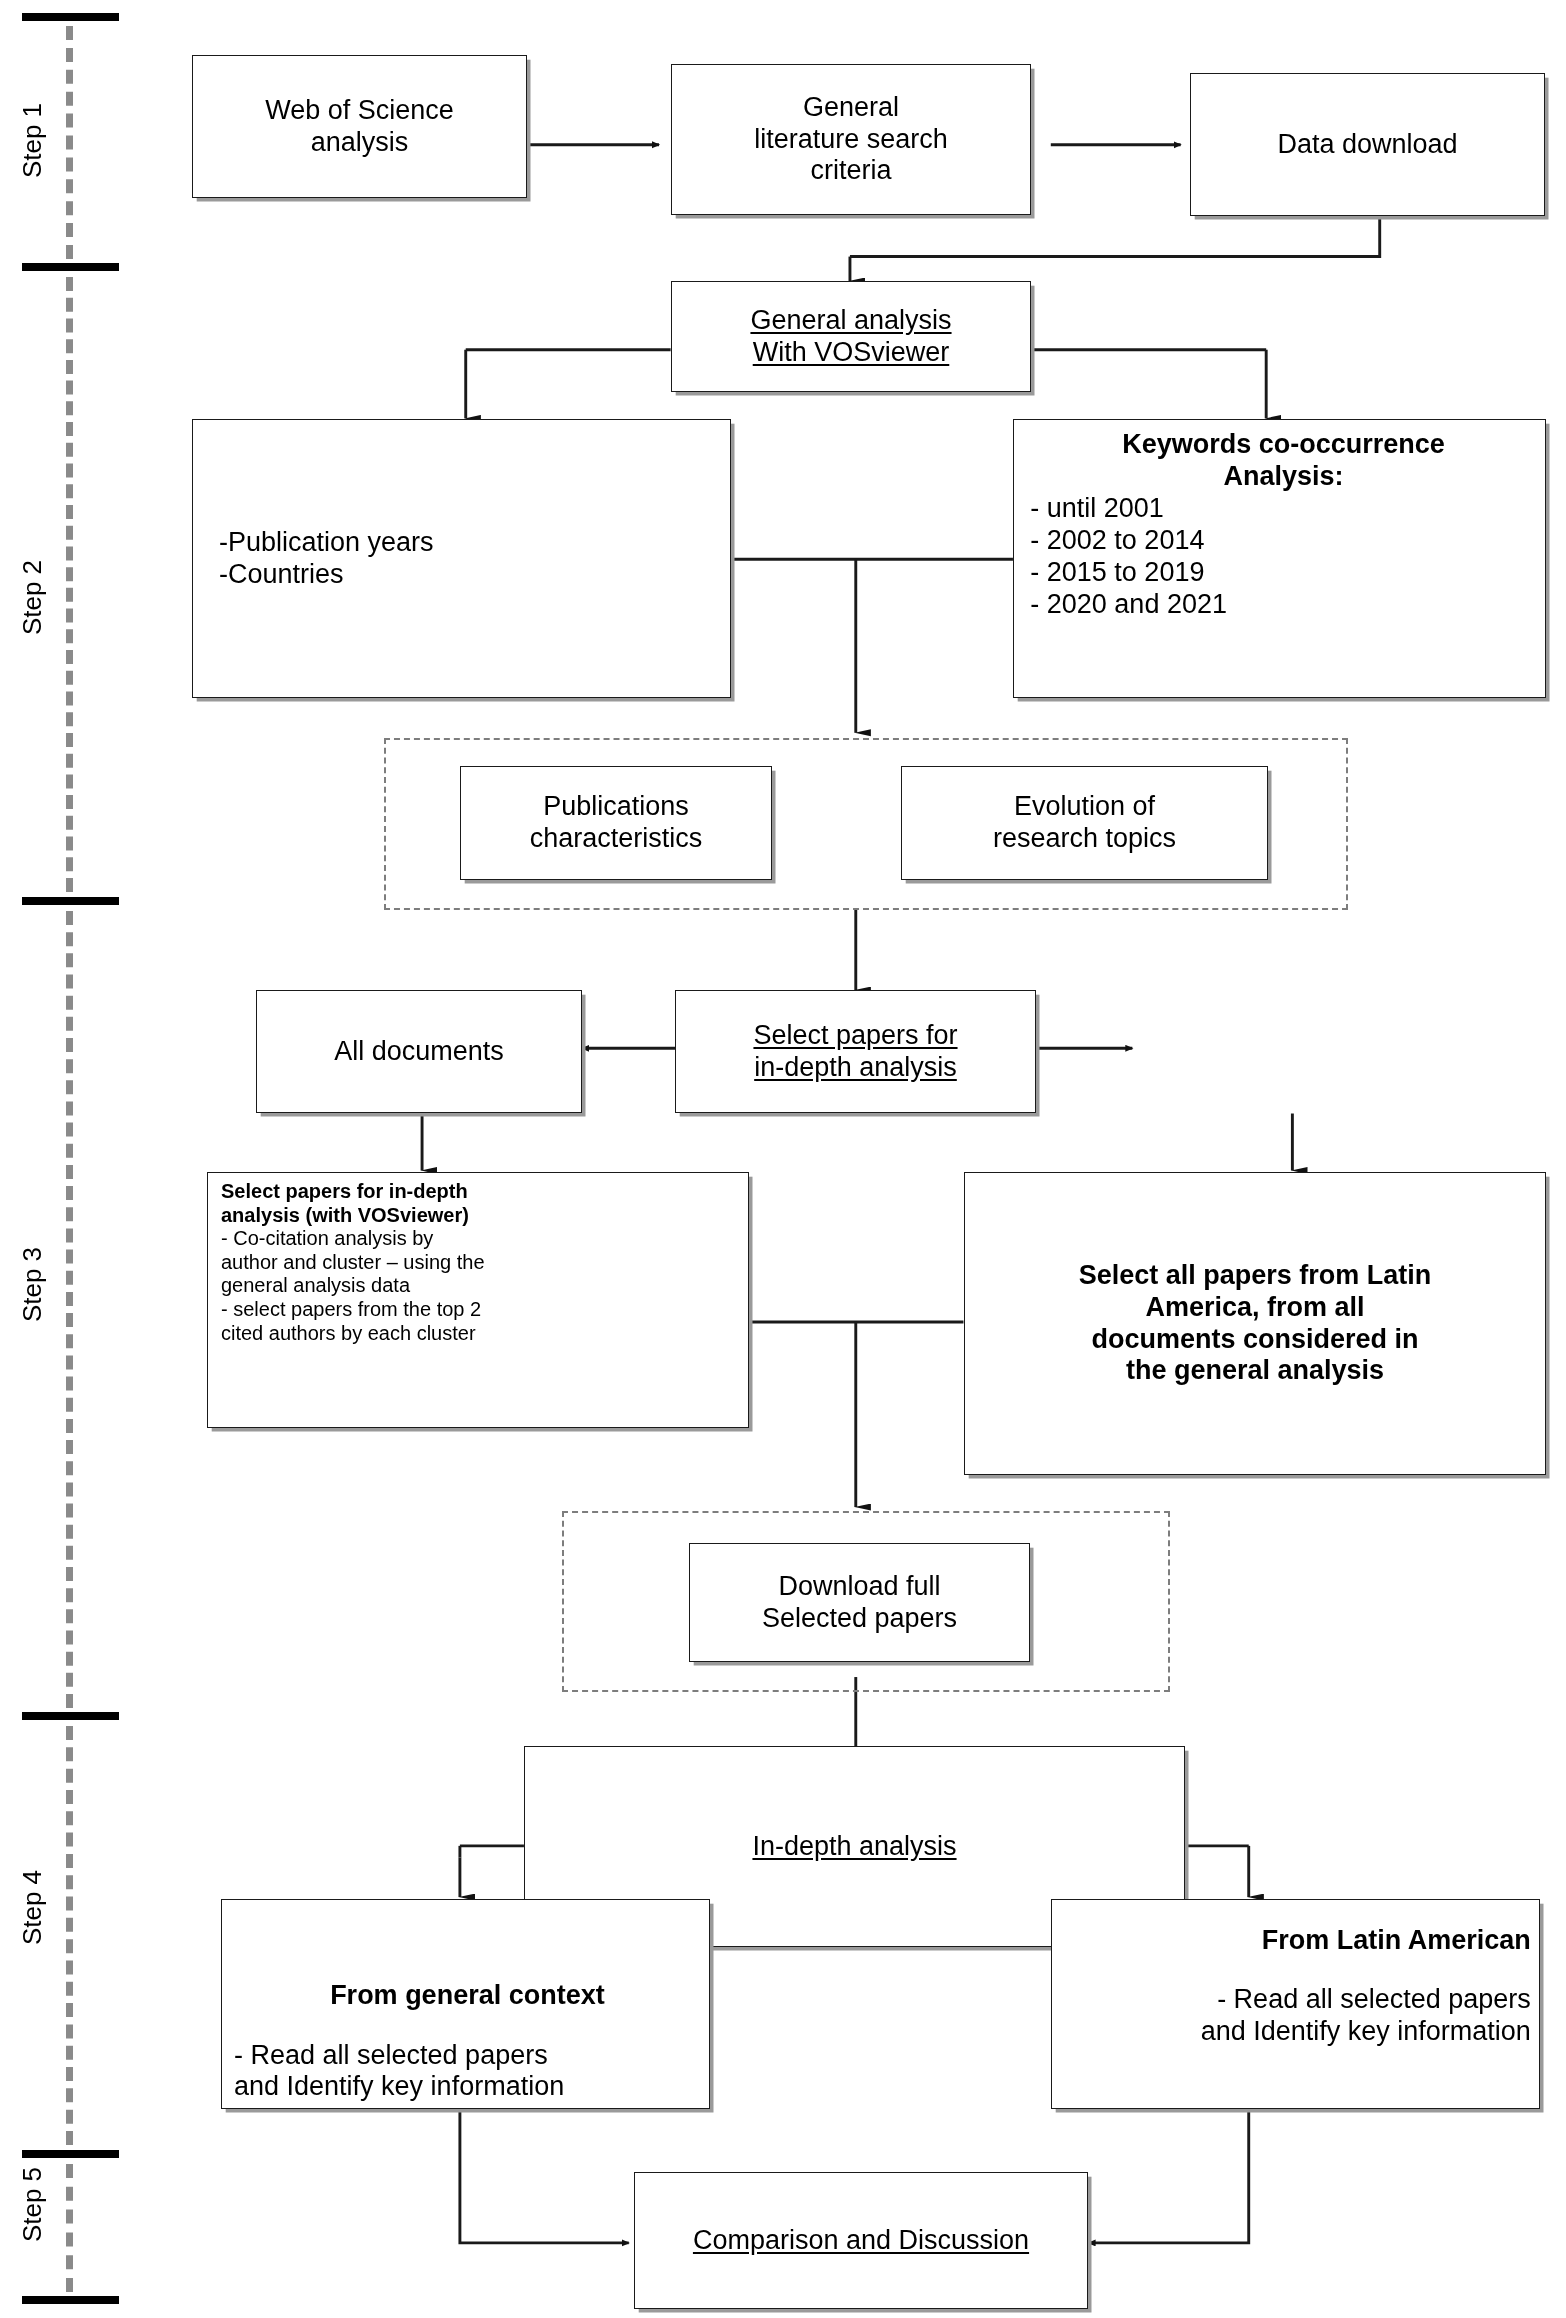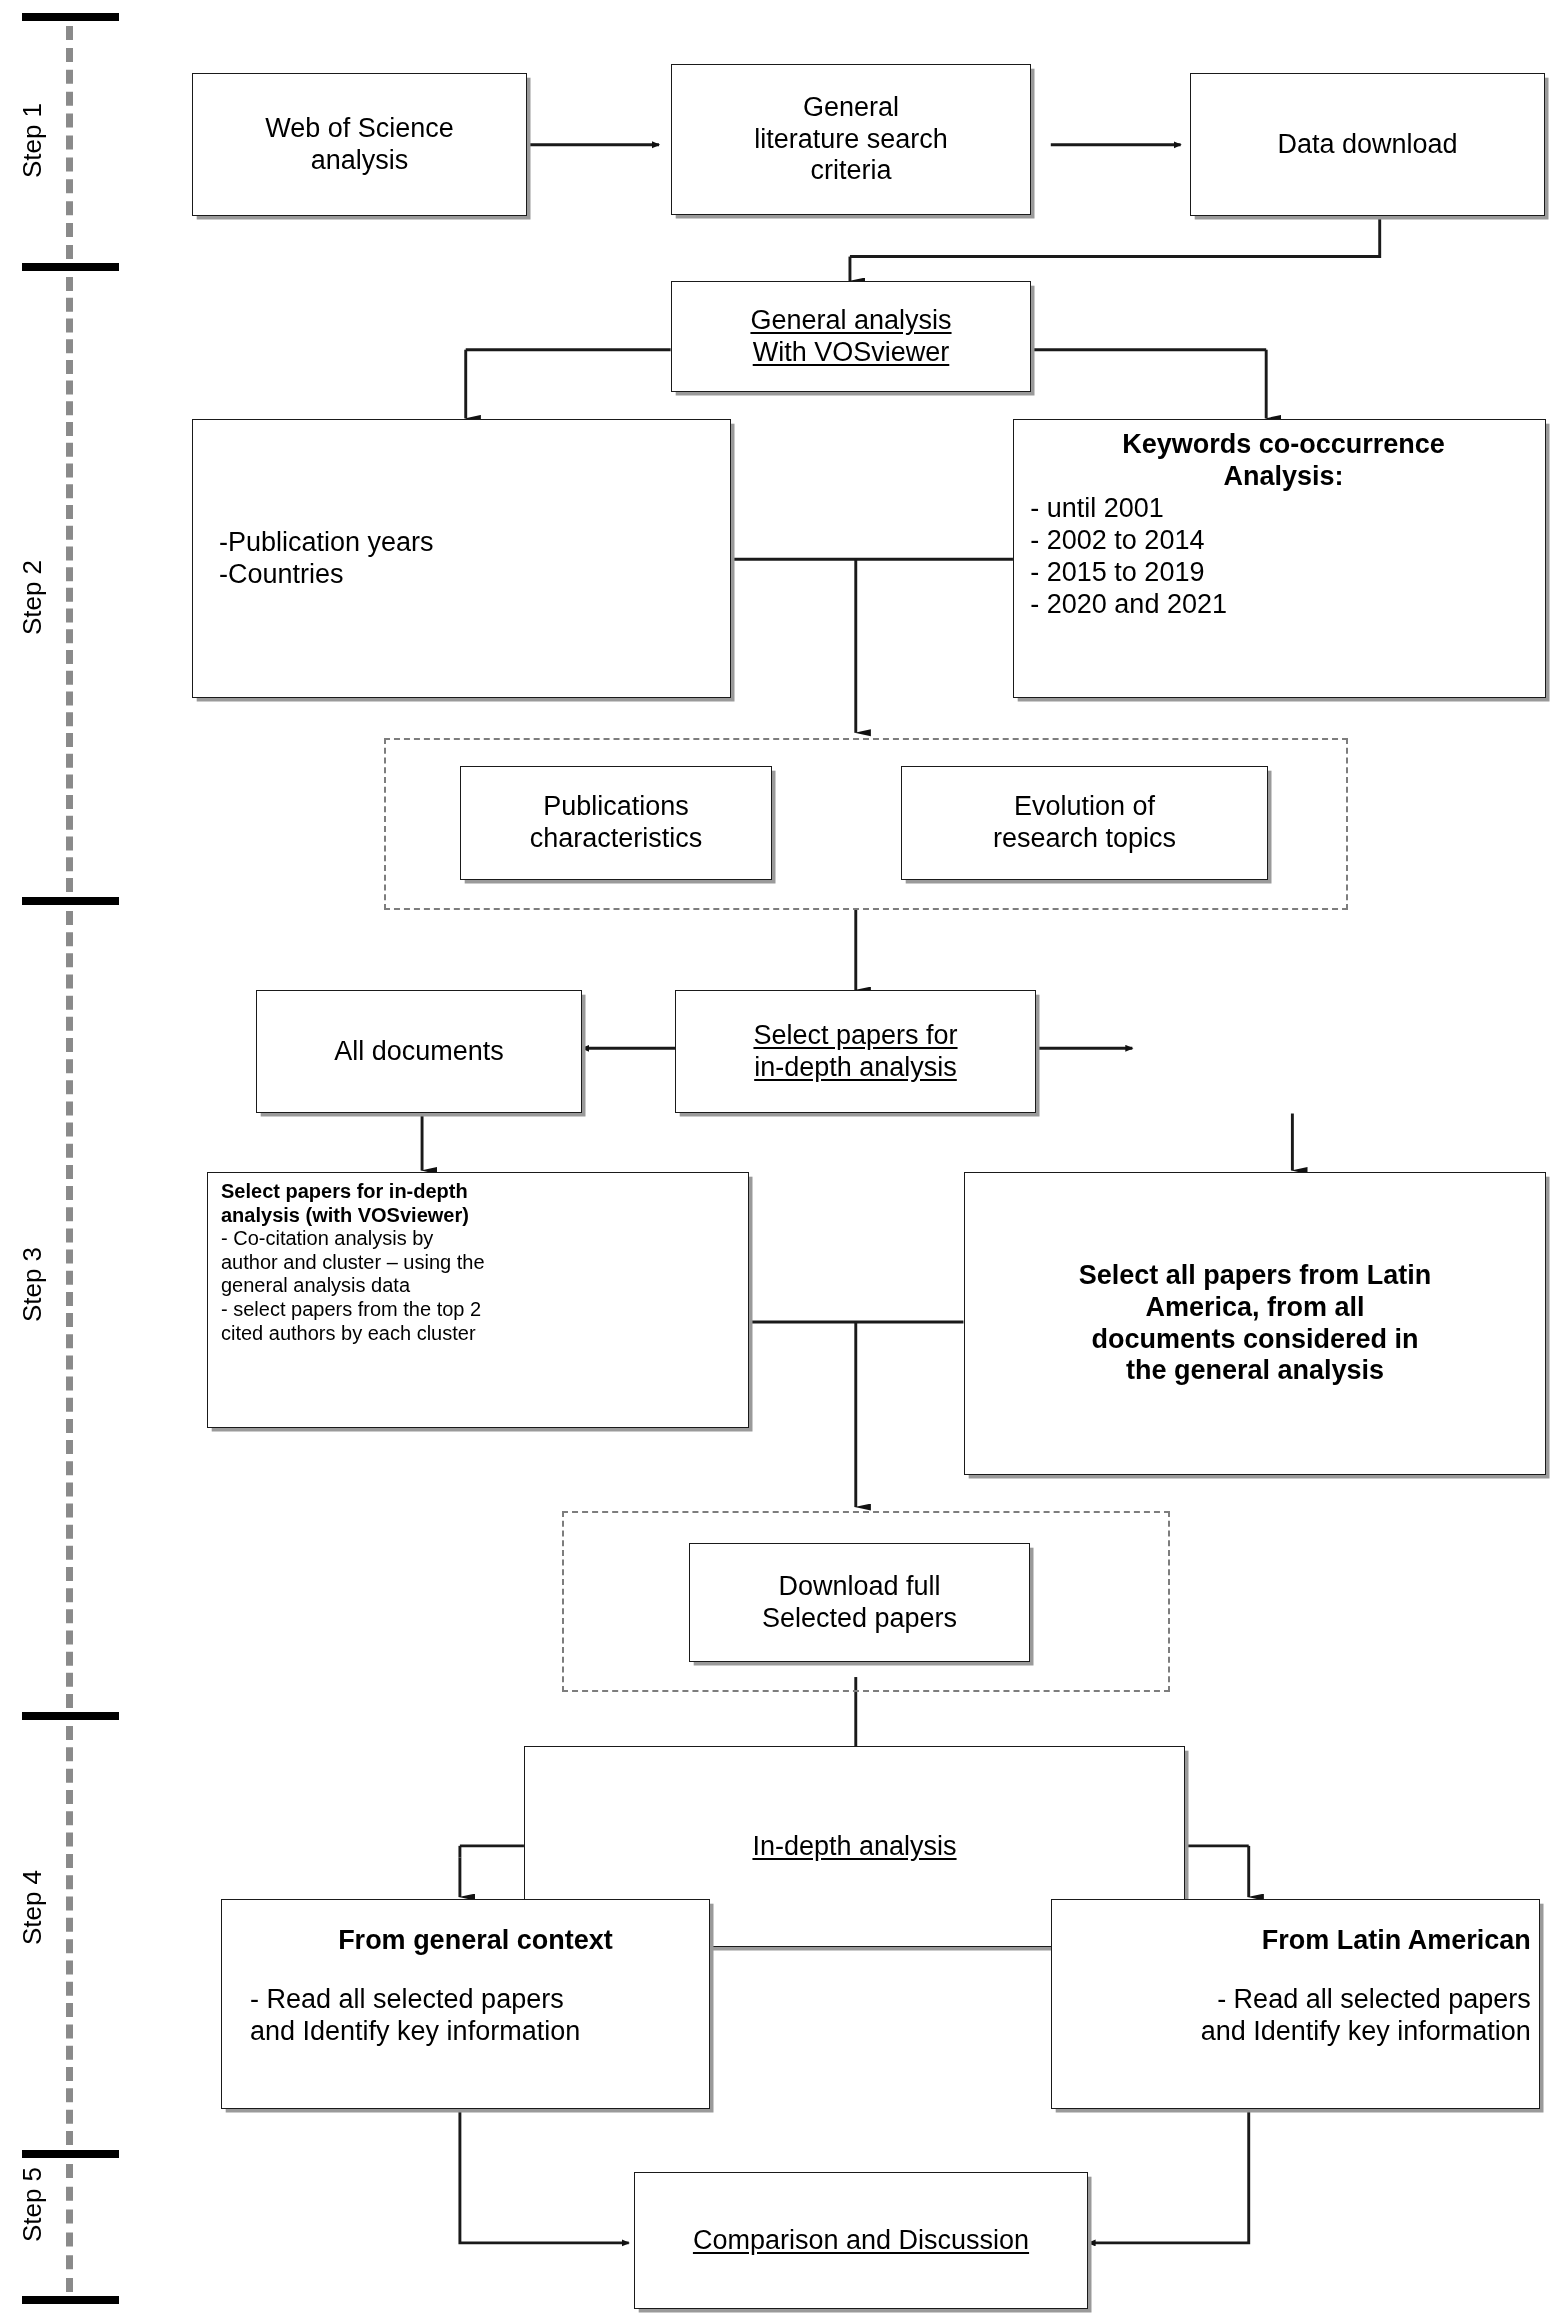--- a/index.html
+++ b/index.html
@@ -149,21 +149,21 @@
   <div class="step-bar" style="left:22px; top:1712px; width:97px;"></div>
   <div class="step-dash" style="left:66px; top:1726px; height:419px;"></div>
   <div class="step-label" style="left:-26px; top:1892px; width:116px;">Step 4</div>
 
   <div class="step-bar" style="left:22px; top:2150px; width:97px;"></div>
   <div class="step-dash" style="left:66px; top:2164px; height:128px;"></div>
   <div class="step-label" style="left:-26px; top:2189px; width:116px;">Step 5</div>
 
   <div class="step-bar" style="left:22px; top:2296px; width:97px;"></div>
 
-  <div class="node center" style="left:192px; top:73px; width:335px; height:143px;">
+  <div class="node center" style="left:192px; top:55px; width:335px; height:143px;">
     <span class="ln">Web of Science</span>
     <span class="ln">analysis</span>
   </div>
 
   <div class="node center" style="left:671px; top:64px; width:360px; height:151px;">
     <span class="ln">General</span>
     <span class="ln">literature search</span>
     <span class="ln">criteria</span>
   </div>
 
@@ -233,21 +233,21 @@
 
   <div class="node center" style="left:689px; top:1543px; width:341px; height:119px;">
     <span class="ln">Download full</span>
     <span class="ln">Selected papers</span>
   </div>
 
   <div class="node center" style="left:524px; top:1746px; width:661px; height:201px;">
     <span class="ln u">In-depth analysis</span>
   </div>
 
-  <div class="node left" style="left:221px; top:1899px; width:489px; height:210px; justify-content:flex-start; padding-top:24.5px; padding-left:28px;">
+  <div class="node left" style="left:221px; top:1899px; width:489px; height:210px; justify-content:flex-end; padding-top:24.5px; padding-left:12px;">
     <span class="title-bold" style="margin-bottom:28px;">From general context</span>
     <span class="ln">- Read all selected papers</span>
     <span class="ln">and Identify key information</span>
   </div>
 
   <div class="node left" style="left:1051px; top:1899px; width:489px; height:210px; justify-content:flex-start; padding-top:24.5px; padding-left:14px;align-items:flex-end;">
     <span class="title-bold" style="margin-bottom:28px;">From Latin American</span>
     <span class="ln">- Read all selected papers</span>
     <span class="ln">and Identify key information</span>
   </div>

